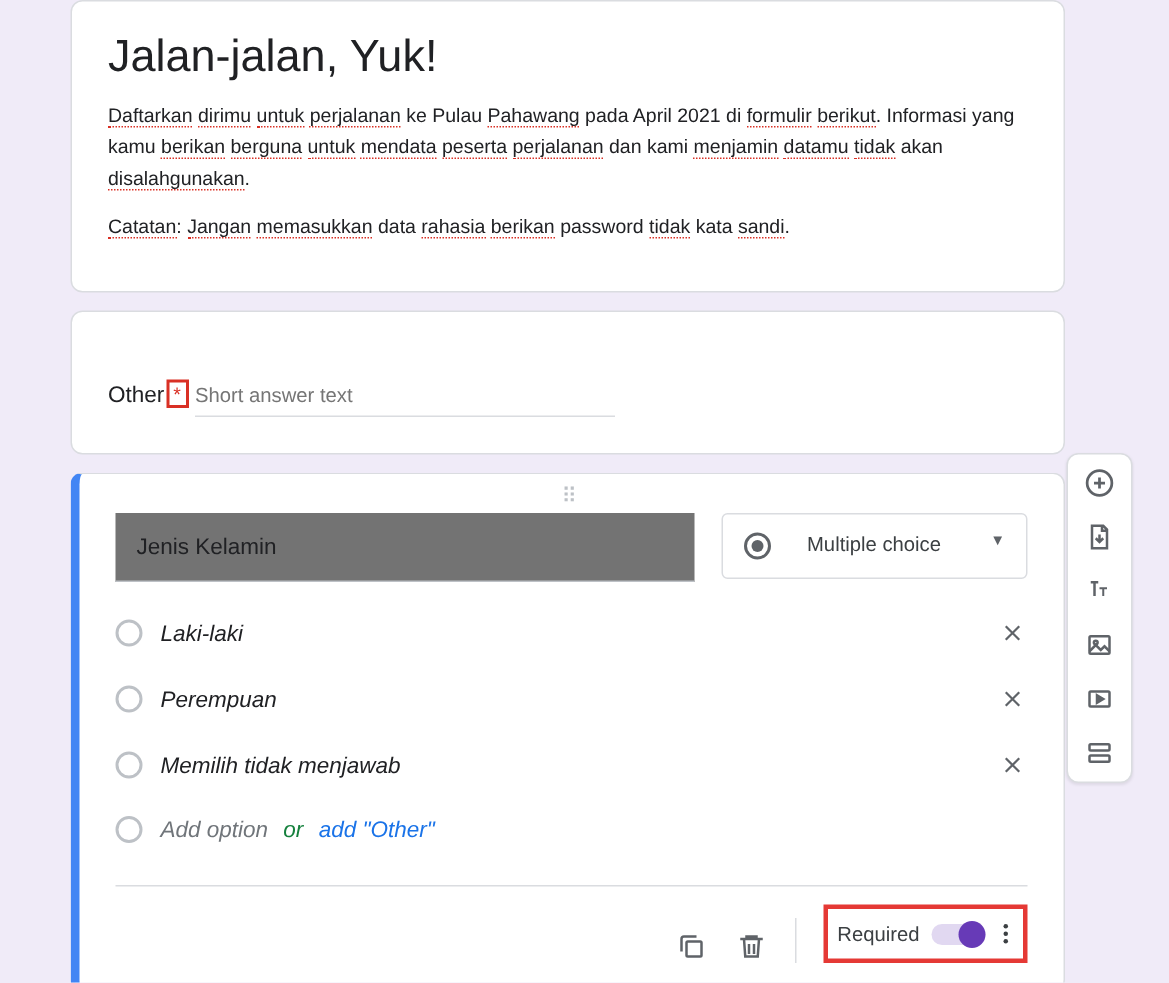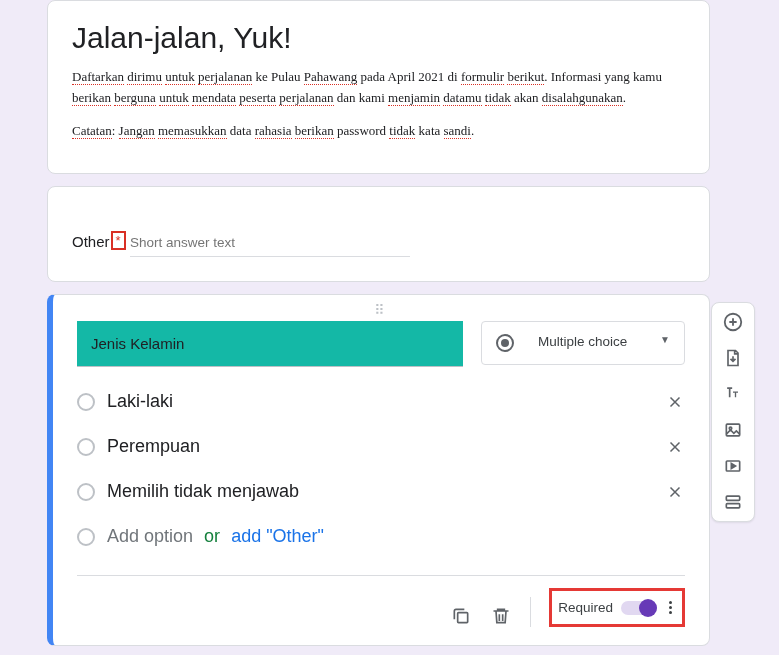--- a/index.html
+++ b/index.html
@@ -34,21 +34,20 @@
       font-size: 30px;
       font-weight: 400;
       color: #202124;
       margin-bottom: 12px;
     }
     .form-desc {
       font-size: 13px;
       color: #202124;
       line-height: 1.6;
       margin-bottom: 12px;
-      font-family: Liberation Serif, serif;
     }
     .spell-underline {
       border-bottom: 1px dotted #d93025;
     }
     .question-card {
       padding: 24px;
     }
     .q-label {
       font-size: 15px;
       color: #202124;
@@ -88,21 +87,21 @@
       font-size: 14px;
     }
     .question-row {
       display: flex;
       gap: 18px;
       padding: 0 24px 12px;
       align-items: flex-start;
     }
     .question-input {
       flex: 1;
-      background: #14b8a6;
+      background: #737373;
       border: none;
       border-bottom: 1px solid #bdc1c6;
       padding: 14px 14px;
       font-size: 15px;
       color: #202124;
       outline: none;
     }
     .type-select {
       width: 204px;
       border: 1px solid #dadce0;
@@ -151,22 +150,23 @@
     }
     .radio-empty {
       width: 18px;
       height: 18px;
       border: 2px solid #bdc1c6;
       border-radius: 50%;
       flex-shrink: 0;
     }
     .option-text {
       flex: 1;
-      font-size: 18px;
+      font-size: 15px;
       color: #202124;
+      font-style: italic;
     }
     .option-placeholder {
       color: #70757a;
     }
     .remove-x {
       width: 20px;
       height: 20px;
       color: #5f6368;
       cursor: pointer;
       display: flex;

